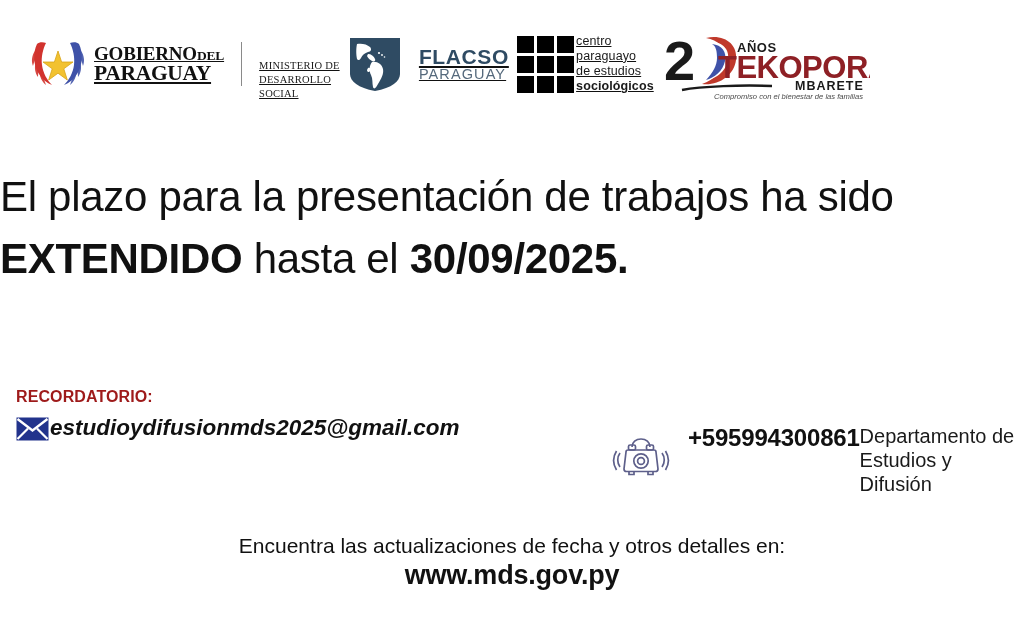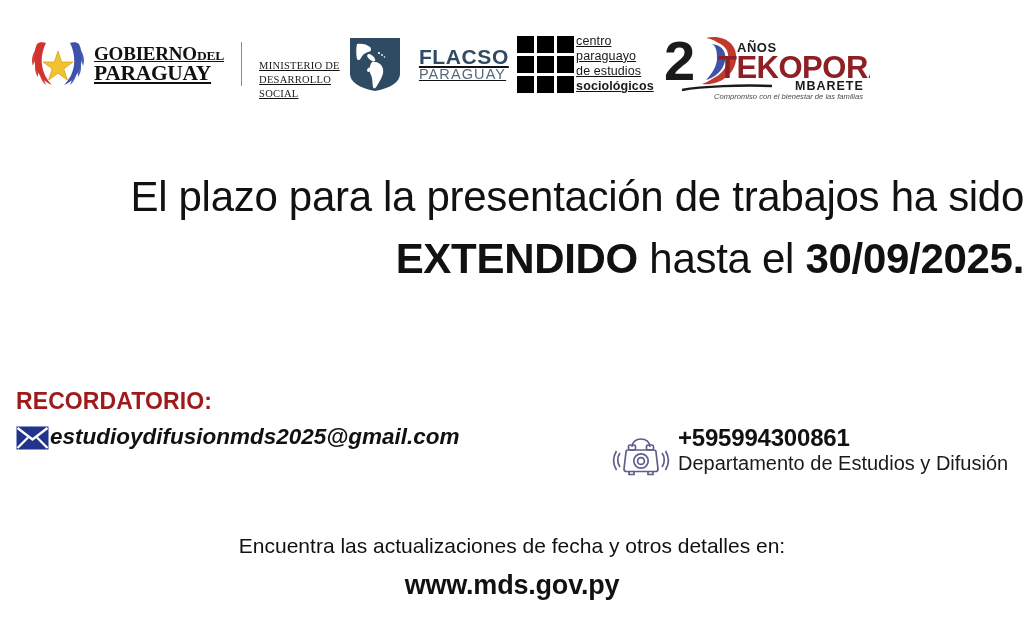--- a/index.html
+++ b/index.html
@@ -88,72 +88,72 @@
   .cpes-words .bold { font-weight: bold; }
 
   
   .teko-logo { position: relative; width: 208px; height: 72px; }
   .teko-svg { position: absolute; inset: 0; }
 
   
   .headline {
     position: absolute;
     top: 166px; left: 0; width: 1024px;
-    text-align: right;
+    text-align: left;
     font-size: 42px;
     line-height: 1.48;
     color: #111;
     font-family: "Liberation Sans", sans-serif;
     letter-spacing: -0.3px;
   }
   .headline .em { font-weight: bold; }
 
   
   .reminder {
     position: absolute;
     top: 388px; left: 16px;
     width: 560px;
   }
   .reminder-title {
-    font-size: 23px; font-weight: bold; color: #9e1a1a;
+    font-size: 16px; font-weight: bold; color: #9e1a1a;
     letter-spacing: 0.1px;
     margin-bottom: 9px;
   }
   .reminder-text {
     font-size: 19.5px; color: #1a1a1a;
     margin-bottom: 7px;
   }
   .reminder-mail { display: flex; align-items: flex-end; gap: 1px; font-style: italic; }
   .mail-icon { width: 33px; height: 24px; flex: 0 0 auto; }
   .mail-addr { font-size: 22.5px; font-weight: bold; color: #111; }
 
   
   .phone-block {
     position: absolute;
     top: 424px; left: 612px;
     display: flex; align-items: flex-start; gap: 8px;
   }
   .phone-icon { width: 58px; height: 52px; flex: 0 0 auto; margin-top: 7px; }
-  .phone-words { display: flex; flex-direction: column; }
+  .phone-words { display: flex; flex-direction: row; margin-left: 10px; }
   .phone-number {
     font-size: 24px; font-weight: bold; color: #111;
     line-height: 1.14; letter-spacing: -0.2px;
   }
   .phone-dept {
     font-size: 20px; color: #1a1a1a; line-height: 1.2;
   }
 
   
   .footer {
     position: absolute;
     top: 534px; left: 0; width: 1024px;
     text-align: center;
   }
   .footer-line {
-    font-size: 21px; color: #111; margin-bottom: 12px;
+    font-size: 21px; color: #111; margin-bottom: 2px;
   }
   .footer-url {
     font-size: 27px; font-weight: bold; color: #111;
     letter-spacing: -0.2px;
   }
 </style>
 </head>
 <body>
 
 <div class="logo-bar">

